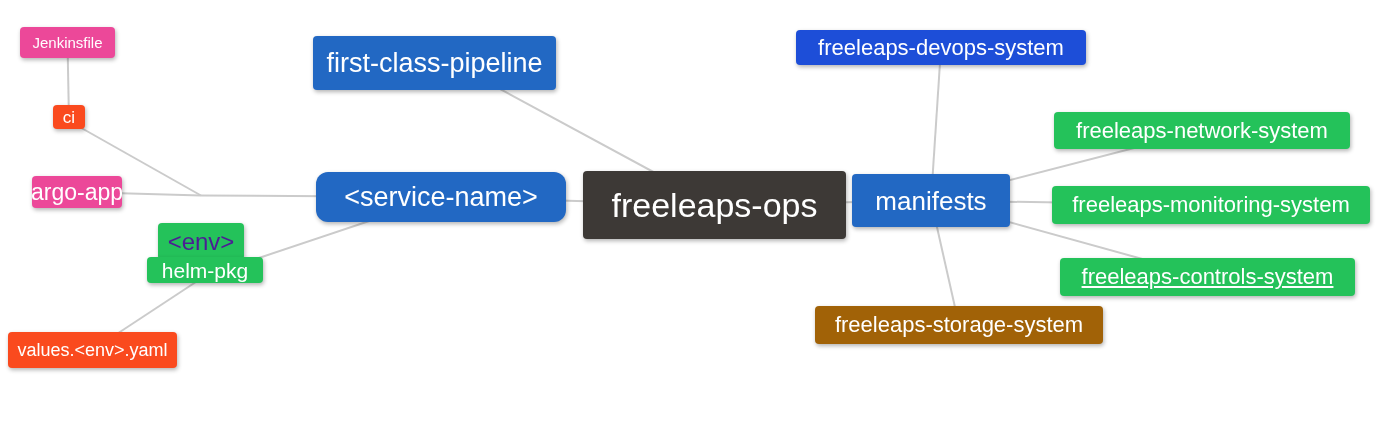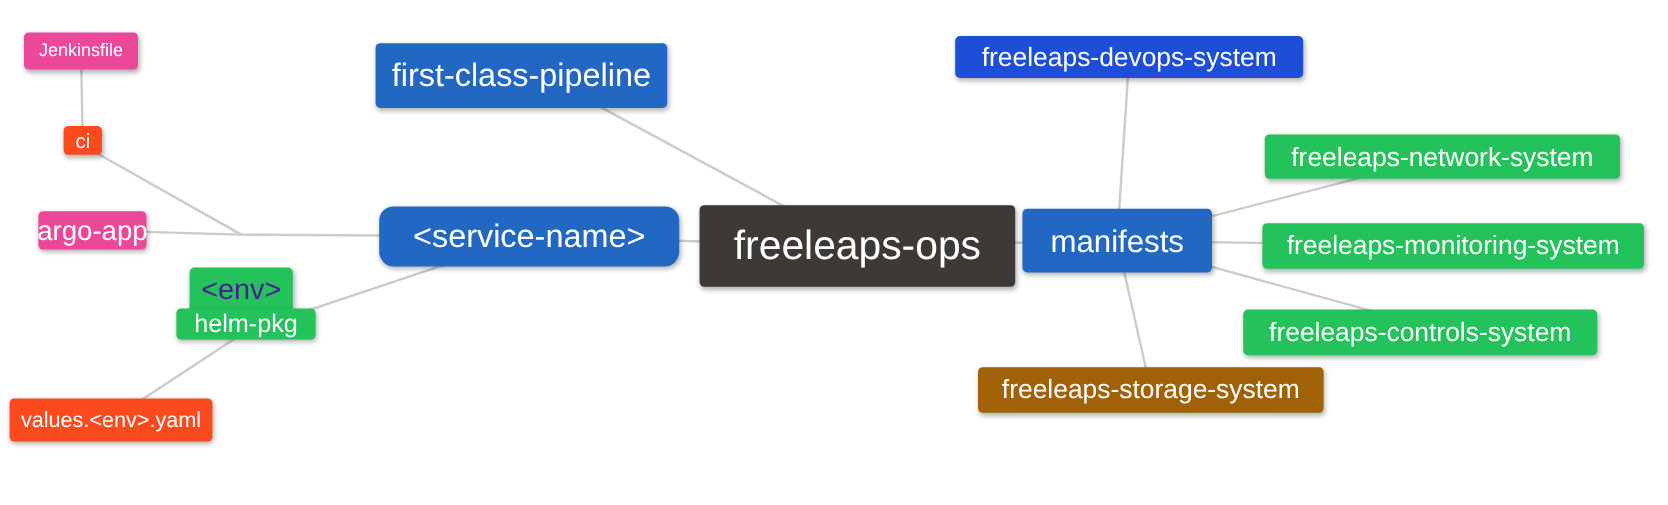--- a/index.html
+++ b/index.html
@@ -63,15 +63,15 @@
     <div class="node" style="left: 158px; top: 177px; width: 86px; height: 37px; font-size: 24px; background: rgb(36, 194, 90); color: #4c1d95; margin-top: 46px;">&lt;env&gt;</div>
     <div class="node" style="left: 147px; top: 257px; width: 116px; height: 26px; font-size: 21px; background: rgb(36, 194, 90); color: rgb(255, 255, 255);">helm-pkg</div>
     <div class="node" style="left: 8px; top: 332px; width: 169px; height: 36px; font-size: 18px; background: rgb(250, 74, 30); color: rgb(255, 255, 255);">values.&lt;env&gt;.yaml</div>
     <div class="node" style="left: 313px; top: 36px; width: 243px; height: 54px; font-size: 27px; background: rgb(34, 104, 195); color: rgb(255, 255, 255);">first-class-pipeline</div>
     <div class="node" style="left: 316px; top: 172px; width: 250px; height: 50px; font-size: 27px; background: rgb(34, 104, 195); color: rgb(255, 255, 255); border-radius: 12px;">&lt;service-name&gt;</div>
     <div class="node" style="left: 583px; top: 171px; width: 263px; height: 68px; font-size: 34px; background: rgb(61, 57, 54); color: rgb(255, 255, 255);">freeleaps-ops</div>
     <div class="node" style="left: 852px; top: 174px; width: 158px; height: 53px; font-size: 26px; background: rgb(34, 104, 195); color: rgb(255, 255, 255);">manifests</div>
     <div class="node" style="left: 796px; top: 30px; width: 290px; height: 35px; font-size: 22px; background: #1d4ed8; color: rgb(255, 255, 255);">freeleaps-devops-system</div>
     <div class="node" style="left: 1054px; top: 112px; width: 296px; height: 37px; font-size: 22px; background: rgb(36, 194, 90); color: rgb(255, 255, 255);">freeleaps-network-system</div>
     <div class="node" style="left: 1052px; top: 186px; width: 318px; height: 38px; font-size: 22px; background: rgb(36, 194, 90); color: rgb(255, 255, 255);">freeleaps-monitoring-system</div>
-    <div class="node" style="left: 1036px; top: 258px; width: 295px; height: 38px; font-size: 22px; background: rgb(36, 194, 90); color: rgb(255, 255, 255);">freeleaps-controls-system</div>
+    <div class="node" style="left: 1060px; top: 258px; width: 295px; height: 38px; font-size: 22px; background: rgb(36, 194, 90); color: rgb(255, 255, 255); text-decoration: underline;">freeleaps-controls-system</div>
     <div class="node" style="left: 815px; top: 306px; width: 288px; height: 38px; font-size: 22px; background: #a16207; color: rgb(255, 255, 255);">freeleaps-storage-system</div>
   </div>
 
 </body></html>

